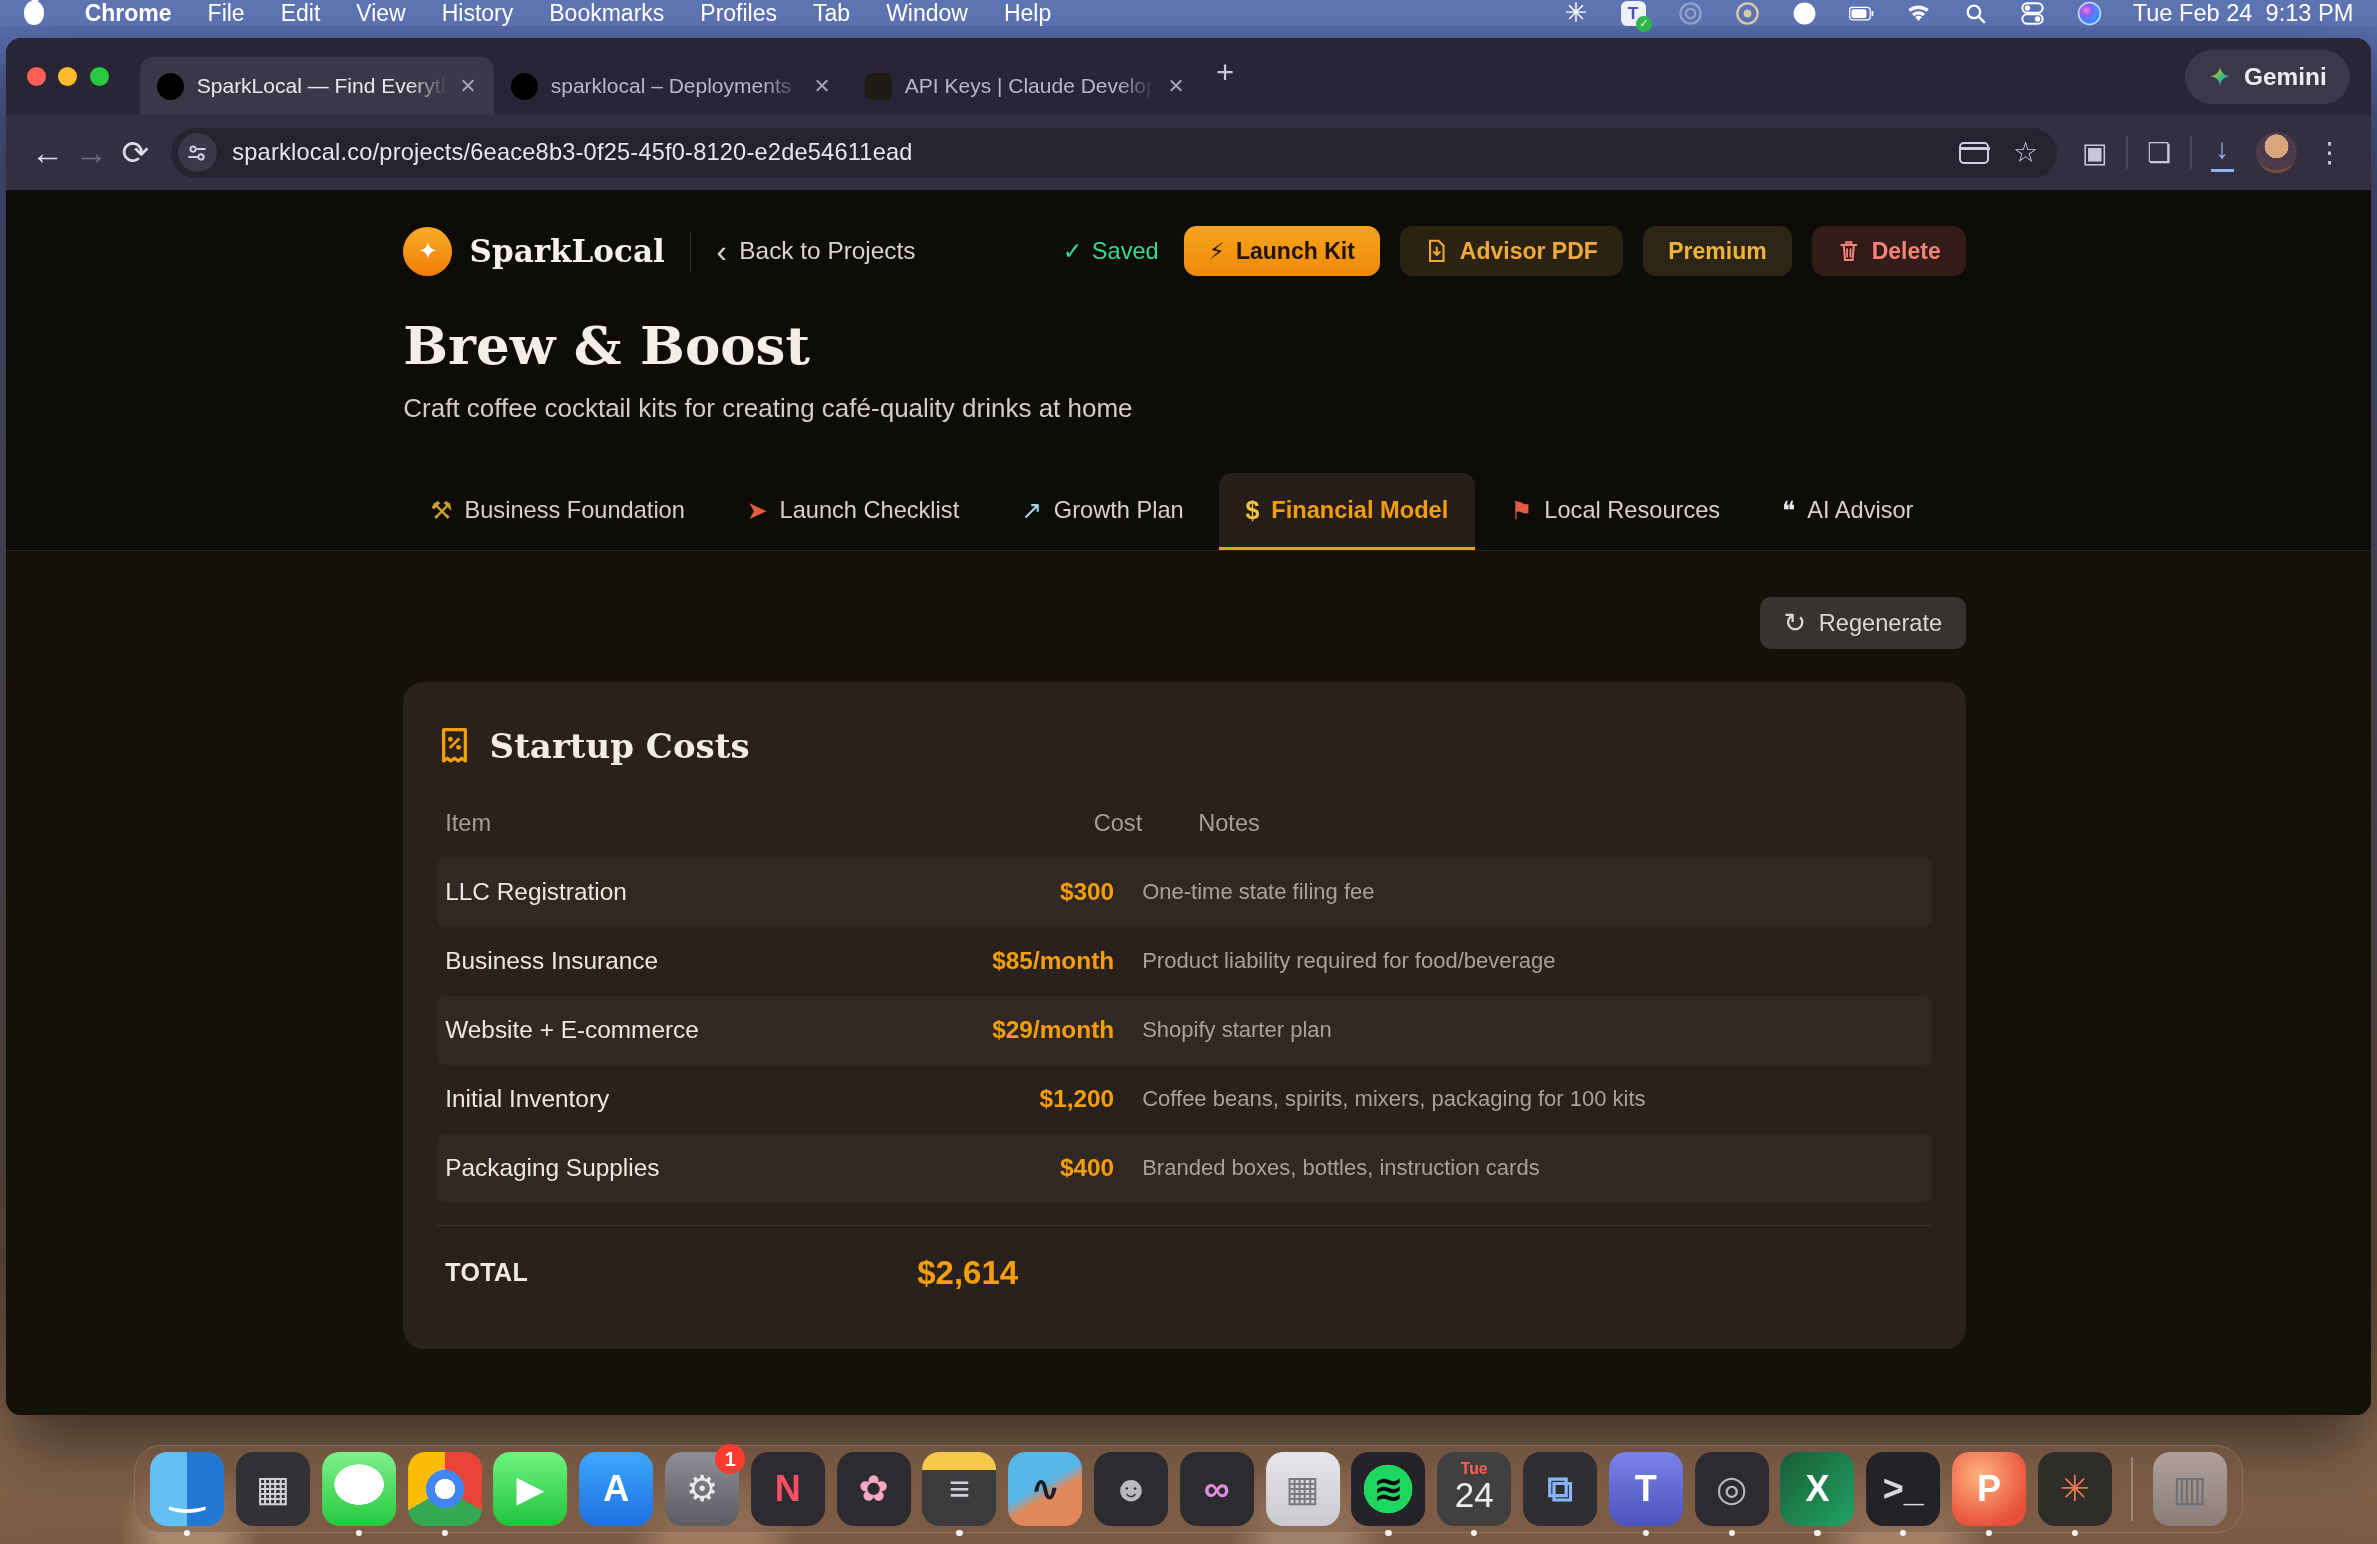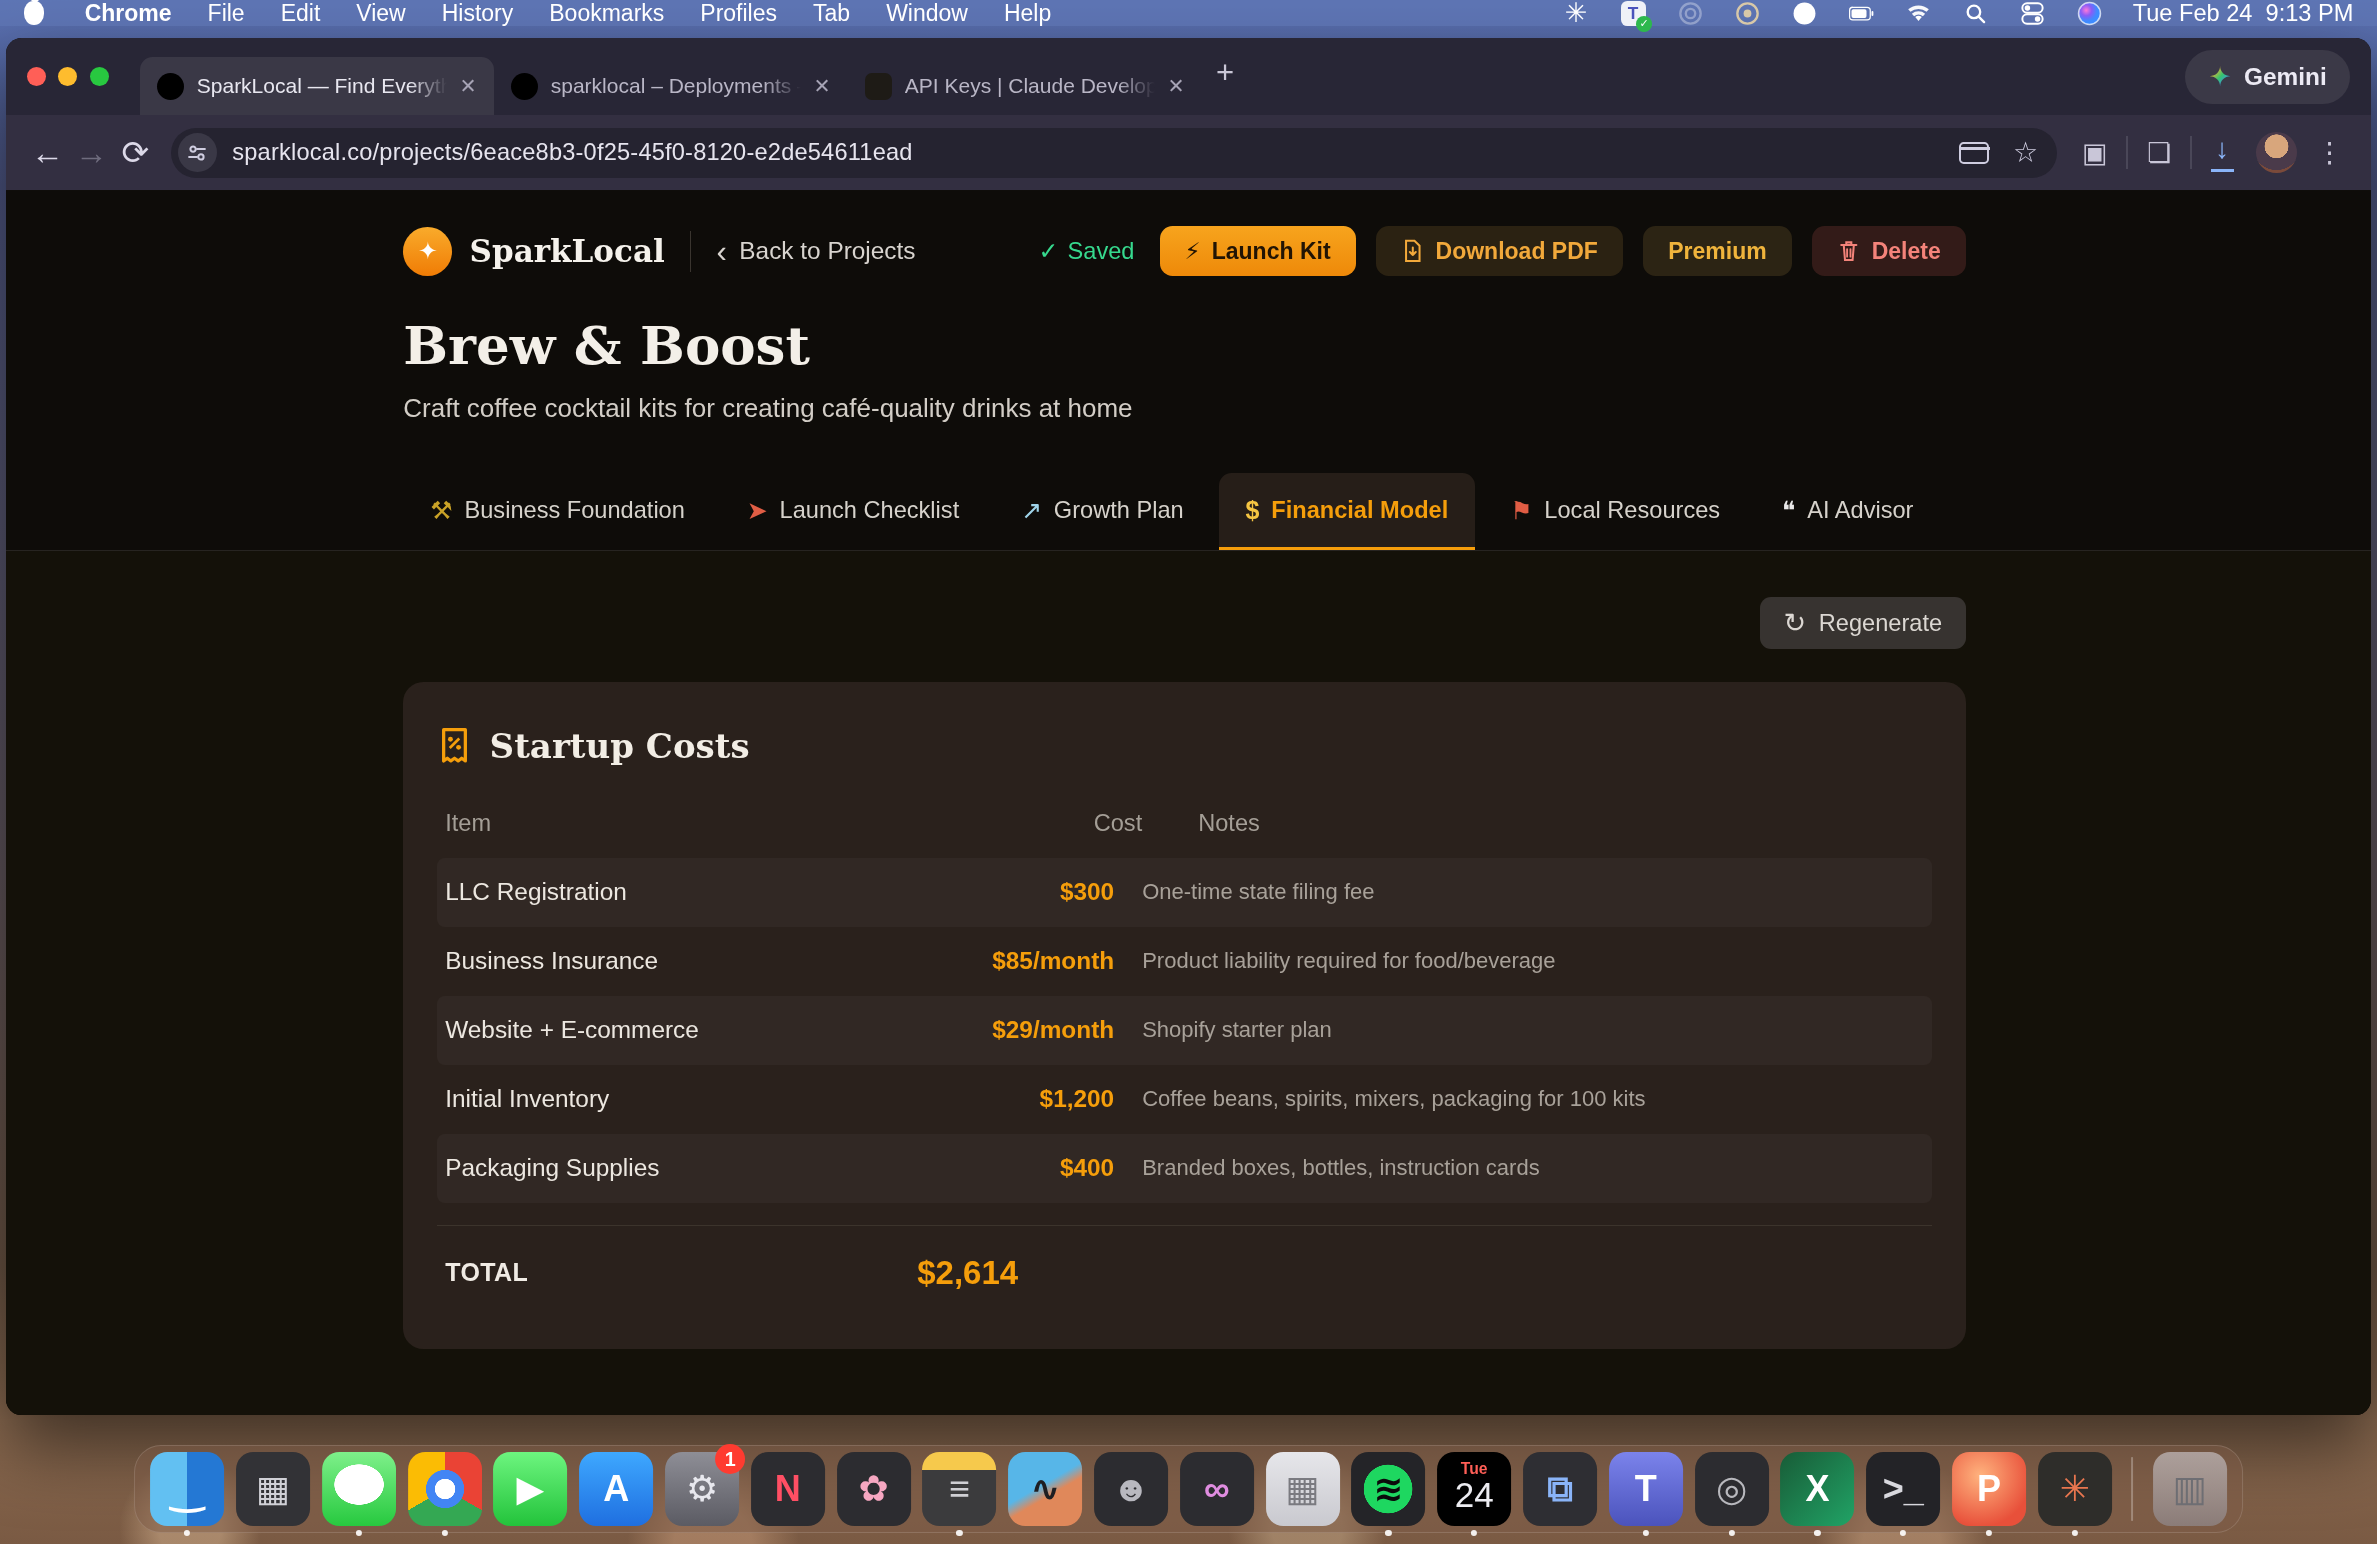--- a/index.html
+++ b/index.html
@@ -300,21 +300,21 @@
             <span data-name="lightning-icon">⚡</span>
             <span data-name="launch-kit-label">Launch Kit</span>
           </span>
           <span class="btn btn-dpdf" data-name="download-pdf-button">
             <span class="bico" data-name="document-download-icon">
                 <svg viewBox="0 0 24 28">
                   <path d="M4 2h10l6 6v18H4z" fill="none" stroke="#f2a93b" stroke-width="2.4"></path>
                   <path d="M12 10v9m0 0l-3.5-3.5M12 19l3.5-3.5" stroke="#f2a93b" stroke-width="2.4" fill="none" stroke-linecap="round"></path>
                 </svg>
               </span>
-            <span data-name="download-pdf-label">Download PDF</span>
+            <span data-name="download-pdf-label">Advisor PDF</span>
           </span>
           <span class="btn btn-prem" data-name="premium-button">
             <span data-name="premium-label">Premium</span>
           </span>
           <span class="btn btn-del" data-name="delete-button">
             <span class="bico" data-name="trash-icon">
                 <svg viewBox="0 0 24 28">
                   <path d="M3 7h18M9 7V4h6v3M6 7l1.5 18h9L18 7" fill="none" stroke="#f4837a" stroke-width="2.4" stroke-linecap="round"></path>
                   <path d="M10 12v9m4-9v9" stroke="#f4837a" stroke-width="2.2" stroke-linecap="round"></path>
                 </svg>
@@ -519,21 +519,21 @@
       <span class="glyph">▦</span>
 
     </div>
 
     <div class="ditem running spotify-art" data-name="spotify-icon">
 
       <span class="glyph">≋</span>
 
     </div>
 
-    <div class="ditem running" data-name="calendar-icon" style="background: #000000;">
+    <div class="ditem running" data-name="calendar-icon" style="background: #404040;">
       <span class="gtop">Tue</span>
       <span class="glyph">24</span>
 
     </div>
 
     <div class="ditem" data-name="remote-app-icon" style="background: rgb(46, 46, 51); color: rgb(138, 180, 248);">
 
       <span class="glyph">⧉</span>
 
     </div>

